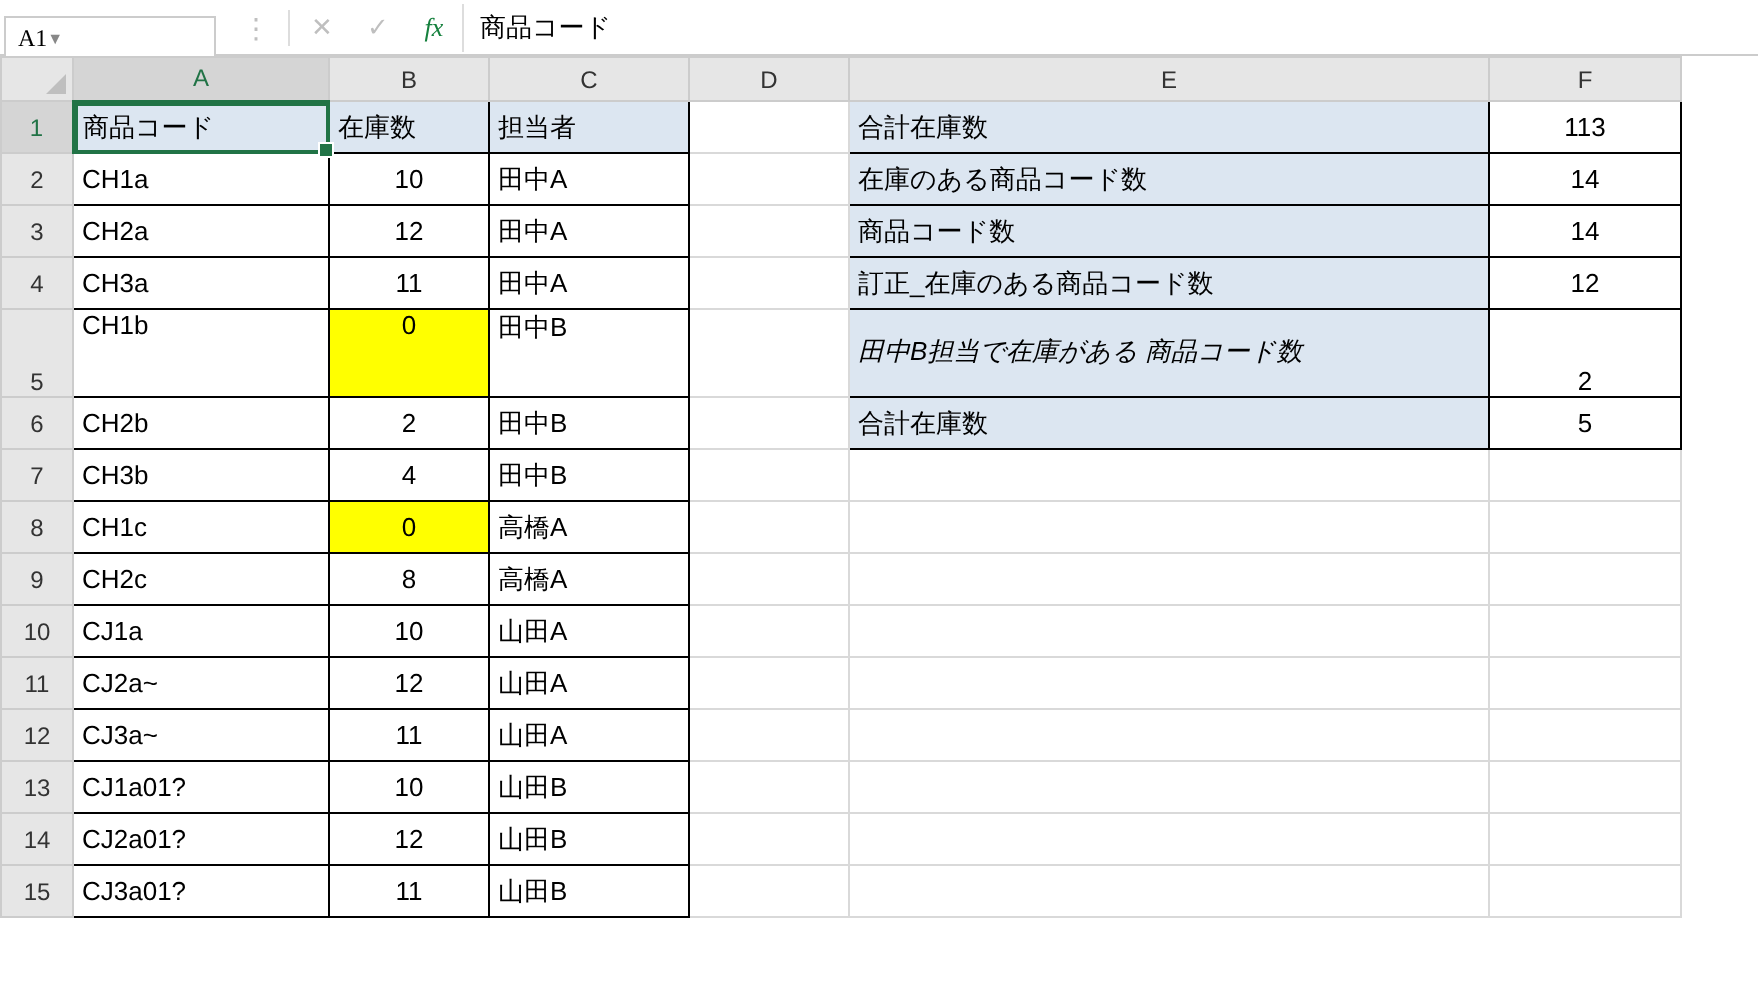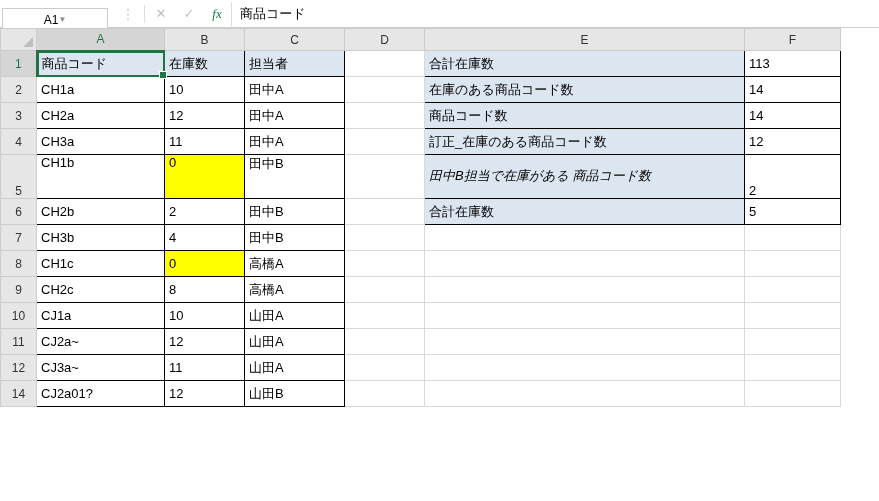--- a/index.html
+++ b/index.html
@@ -25,23 +25,24 @@
       background: #fff;
     }
     .name-box {
       width: 106px;
       height: 24px;
       border: 1px solid #ccc;
       margin: 14px 0 2px 2px;
       padding: 2px 6px;
       display: flex;
       align-items: center;
-      justify-content: center;
+      justify-content: flex-start;
       font-size: 12px;
       background: #fff;
+      font-family: Liberation Serif, serif;
     }
     .name-box .dd {
       color: #888;
       font-size: 8px;
     }
     .fb-icons {
       display: flex;
       align-items: center;
       gap: 0;
       margin-left: 6px;
@@ -141,21 +142,21 @@
       overflow: visible;
       background: #fff;
     }
     .w-a { width: 128px; }
     .w-b { width: 80px; }
     .w-c { width: 100px; }
     .w-d { width: 80px; }
     .w-e { width: 320px; }
     .w-f { width: 96px; }
     .t-left { text-align: left; }
-    .t-right { text-align: left; }
+    .t-right { text-align: center; }
     .hdrfill {
       background: #dce6f1 !important;
       border: 1px solid #000 !important;
     }
     .bordered {
       border: 1px solid #000 !important;
     }
     .yellow {
       background: #ffff00 !important;
     }
@@ -334,27 +335,45 @@
   <tr>
     <th class="rowhdr">12</th>
     <td class="cell bordered t-left">CJ3a~</td>
     <td class="cell bordered t-right">11</td>
     <td class="cell bordered t-left">山田A</td>
     <td class="cell"></td>
     <td class="cell"></td>
     <td class="cell"></td>
   </tr>
 
+  <tr>
+    <th class="rowhdr">13</th>
+    <td class="cell bordered t-left">CJ1a01?</td>
+    <td class="cell bordered t-right">10</td>
+    <td class="cell bordered t-left">山田B</td>
+    <td class="cell"></td>
+    <td class="cell"></td>
+    <td class="cell"></td>
+  </tr>
 
   <tr>
     <th class="rowhdr">14</th>
     <td class="cell bordered t-left">CJ2a01?</td>
     <td class="cell bordered t-right">12</td>
     <td class="cell bordered t-left">山田B</td>
     <td class="cell"></td>
     <td class="cell"></td>
     <td class="cell"></td>
   </tr>
 
+  <tr>
+    <th class="rowhdr">15</th>
+    <td class="cell bordered t-left">CJ3a01?</td>
+    <td class="cell bordered t-right">11</td>
+    <td class="cell bordered t-left">山田B</td>
+    <td class="cell"></td>
+    <td class="cell"></td>
+    <td class="cell"></td>
+  </tr>
 
 </tbody>
     </table>
 </div>
 
 </body></html>

